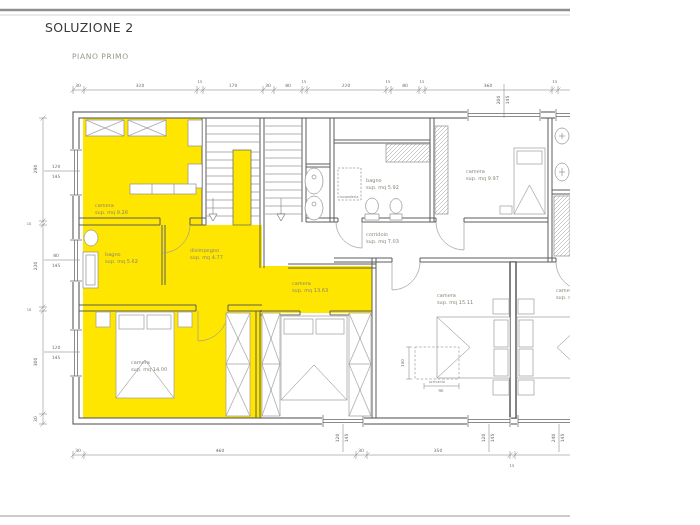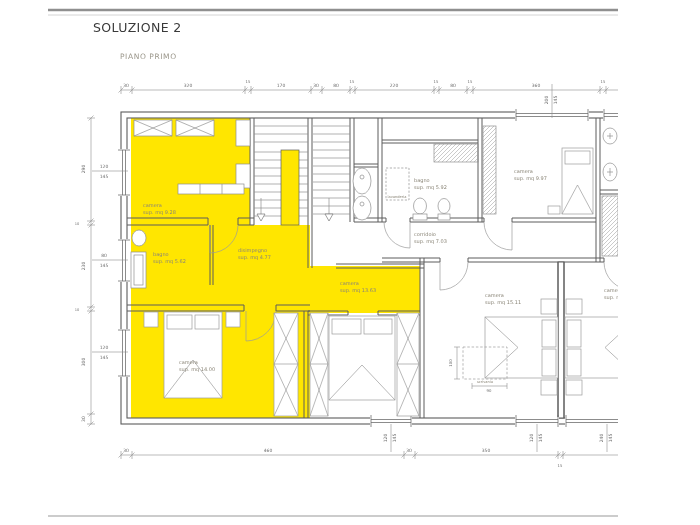--- a/index.html
+++ b/index.html
@@ -1,16 +1,16 @@
 <!DOCTYPE html>
 <html><head>
 <meta charset="utf-8">
 <style>
   html,body{margin:0;padding:0;background:#ffffff;}
-  .canvas{position:relative;width:570px;height:525px;background:#fff;overflow:hidden;margin-left:48px;}
+  .canvas{position:relative;width:570px;height:525px;background:#fff;overflow:hidden;}
   svg{display:block;}
   text{font-family:"DejaVu Sans","Liberation Sans",sans-serif;fill:#6f6f6f;}
   .rm{fill:#8a8577;}
   .dim{fill:#6f6f6f;}
   .ttl{fill:#3a3a3a;letter-spacing:.4px;}
   .sub{fill:#9a968a;letter-spacing:.6px;}
 </style>
 </head>
 <body>
 

